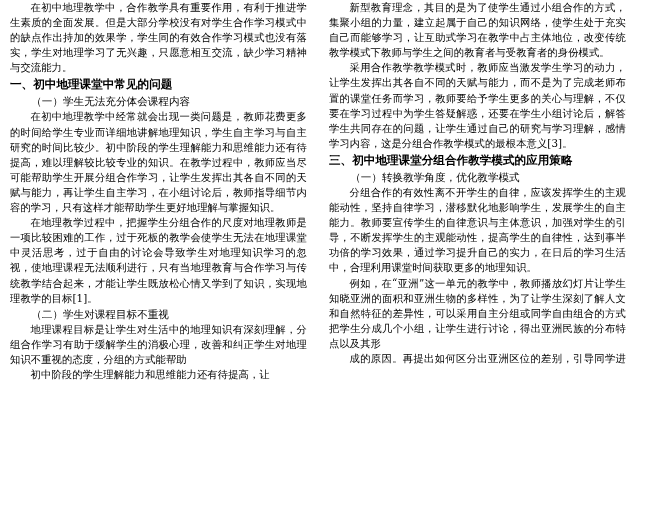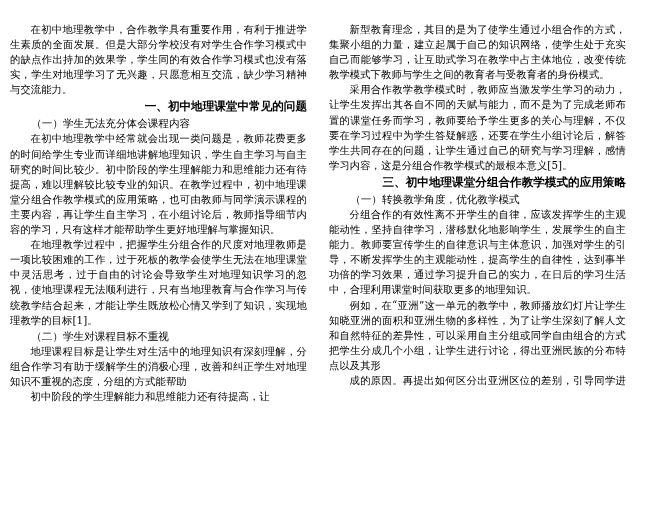--- a/index.html
+++ b/index.html
@@ -12,21 +12,21 @@
     height: 507px;
     overflow: hidden;
     font-family: "DejaVu Sans", "Liberation Sans", sans-serif;
     color: #000000;
   }
   #page {
     position: relative;
     width: 648px;
     height: 507px;
     box-sizing: border-box;
-    padding: 22px 10px 0 10px;
+    padding: 0 10px 0 10px;
   }
   .columns {
     display: flex;
     flex-direction: row;
     gap: 22px;
     height: 100%;
   }
   .col {
     width: 297px;
     overflow: hidden;
@@ -38,21 +38,21 @@
     text-align: justify;
     text-indent: 2em;
     letter-spacing: 0.1px;
     font-family: "DejaVu Serif", "Liberation Serif", serif;
   }
   h2.heading-1 {
     margin: 1px 0 0 0;
     font-size: 11.6px;
     line-height: 17px;
     font-weight: bold;
-    text-align: right;
+    text-align: left;
     font-family: "DejaVu Sans", "Liberation Sans", sans-serif;
   }
   h3.heading-2 {
     margin: 0;
     font-size: 10.6px;
     line-height: 16px;
     font-weight: normal;
     text-indent: 2em;
     font-family: "DejaVu Sans", "Liberation Sans", sans-serif;
   }
@@ -65,30 +65,30 @@
 </head>
 <body>
 
 <div id="page">
   <div class="columns">
 
     <div class="col">
       <p class="body-text">在初中地理教学中，合作教学具有重要作用，有利于推进学生素质的全面发展。但是大部分学校没有对学生合作学习模式中的缺点作出持加的效果学，学生同的有效合作学习模式也没有落实，学生对地理学习了无兴趣，只愿意相互交流，缺少学习精神与交流能力。</p>
       <h2 class="heading-1">一、初中地理课堂中常见的问题</h2>
       <h3 class="heading-2">（一）学生无法充分体会课程内容</h3>
-      <p class="body-text">在初中地理教学中经常就会出现一类问题是，教师花费更多的时间给学生专业而详细地讲解地理知识，学生自主学习与自主研究的时间比较少。初中阶段的学生理解能力和思维能力还有待提高，难以理解较比较专业的知识。在教学过程中，初中地理课堂分组合作教学模式的应用策略，也可由教师与同学演示课程的主要内容，再让学生自主学习，在小组讨论后，教师指导细节内容的学习，只有这样才能帮助学生更好地理解与掌握知识。</p>
+      <p class="body-text">在初中地理教学中经常就会出现一类问题是，教师花费更多的时间给学生专业而详细地讲解地理知识，学生自主学习与自主研究的时间比较少。初中阶段的学生理解能力和思维能力还有待提高，难以理解较比较专业的知识。在教学过程中，教师应当尽可能帮助学生开展分组合作学习，让学生发挥出其各自不同的天赋与能力，再让学生自主学习，在小组讨论后，教师指导细节内容的学习，只有这样才能帮助学生更好地理解与掌握知识。</p>
       <p class="body-text">在地理教学过程中，把握学生分组合作的尺度对地理教师是一项比较困难的工作，过于死板的教学会使学生无法在地理课堂中灵活思考，过于自由的讨论会导致学生对地理知识学习的忽视，使地理课程无法顺利进行，只有当地理教育与合作学习与传统教学结合起来，才能让学生既放松心情又学到了知识，实现地理教学的目标[1]。</p>
       <h3 class="heading-2">（二）学生对课程目标不重视</h3>
       <p class="body-text">地理课程目标是让学生对生活中的地理知识有深刻理解，分组合作学习有助于缓解学生的消极心理，改善和纠正学生对地理知识不重视的态度，分组的方式能帮助</p>
       <p class="body-text clip-last">初中阶段的学生理解能力和思维能力还有待提高，让</p>
     </div>
 
     <div class="col">
       <p class="body-text">新型教育理念，其目的是为了使学生通过小组合作的方式，集聚小组的力量，建立起属于自己的知识网络，使学生处于充实自己而能够学习，让互助式学习在教学中占主体地位，改变传统教学模式下教师与学生之间的教育者与受教育者的身份模式。</p>
-      <p class="body-text">采用合作教学教学模式时，教师应当激发学生学习的动力，让学生发挥出其各自不同的天赋与能力，而不是为了完成老师布置的课堂任务而学习，教师要给予学生更多的关心与理解，不仅要在学习过程中为学生答疑解惑，还要在学生小组讨论后，解答学生共同存在的问题，让学生通过自己的研究与学习理解，感情学习内容，这是分组合作教学模式的最根本意义[5]。</p>
+      <p class="body-text">采用合作教学教学模式时，教师应当激发学生学习的动力，让学生发挥出其各自不同的天赋与能力，而不是为了完成老师布置的课堂任务而学习，教师要给予学生更多的关心与理解，不仅要在学习过程中为学生答疑解惑，还要在学生小组讨论后，解答学生共同存在的问题，让学生通过自己的研究与学习理解，感情学习内容，这是分组合作教学模式的最根本意义[3]。</p>
       <h2 class="heading-1">三、初中地理课堂分组合作教学模式的应用策略</h2>
       <h3 class="heading-2">（一）转换教学角度，优化教学模式</h3>
       <p class="body-text">分组合作的有效性离不开学生的自律，应该发挥学生的主观能动性，坚持自律学习，潜移默化地影响学生，发展学生的自主能力。教师要宣传学生的自律意识与主体意识，加强对学生的引导，不断发挥学生的主观能动性，提高学生的自律性，达到事半功倍的学习效果，通过学习提升自己的实力，在日后的学习生活中，合理利用课堂时间获取更多的地理知识。</p>
       <p class="body-text">例如，在“亚洲”这一单元的教学中，教师播放幻灯片让学生知晓亚洲的面积和亚洲生物的多样性，为了让学生深刻了解人文和自然特征的差异性，可以采用自主分组或同学自由组合的方式把学生分成几个小组，让学生进行讨论，得出亚洲民族的分布特点以及其形</p>
       <p class="body-text clip-last">成的原因。再提出如何区分出亚洲区位的差别，引导同学进行</p>
     </div>
 
   </div>
 </div>
 

